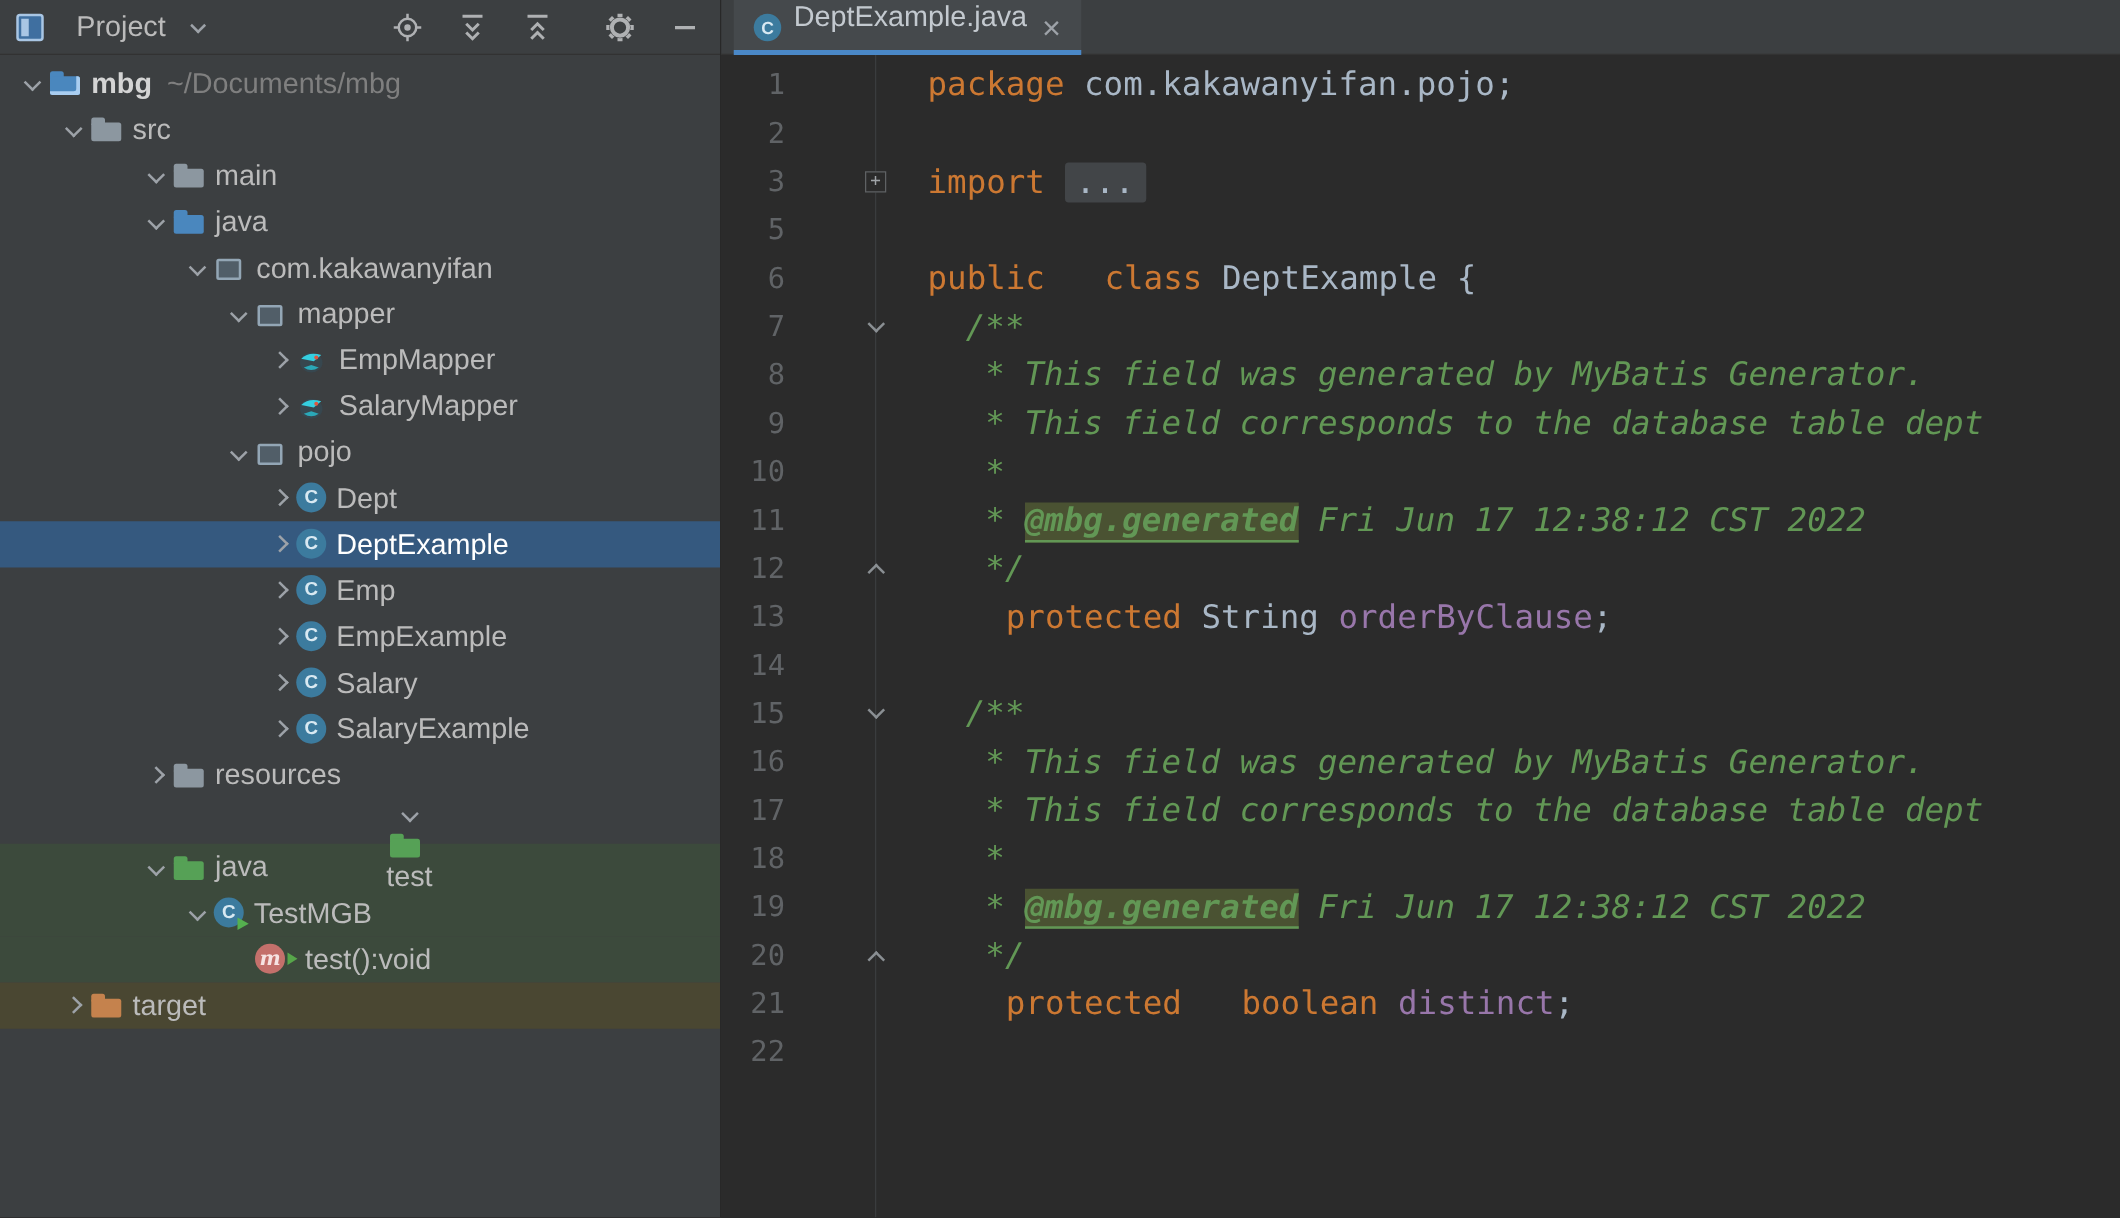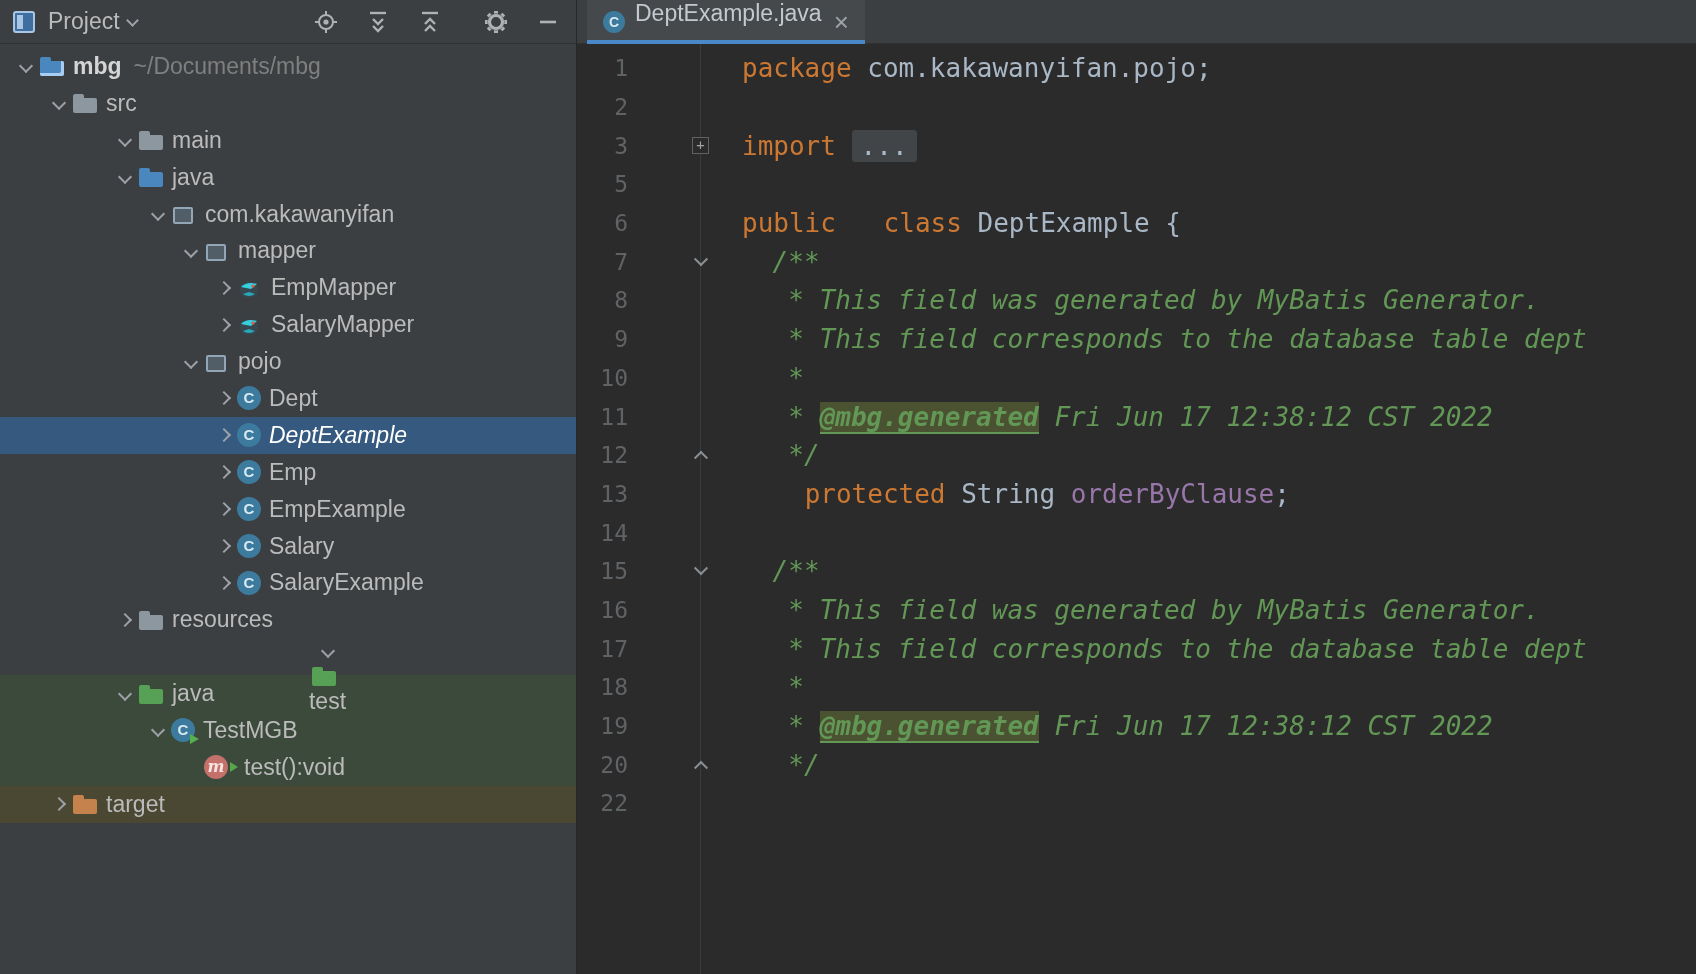--- a/index.html
+++ b/index.html
@@ -4,21 +4,21 @@
 <style>
   * { margin:0; padding:0; box-sizing:border-box; }
   html,body { width:1696px; height:974px; overflow:hidden; background:#2b2b2b;
               font-family:"Liberation Sans", sans-serif; }
   .app { display:flex; width:1696px; height:974px; }
 
   
   .project-panel { width:577px; flex:none; background:var(--panel-bg,#3c3f41);
                    border-right:1px solid #282828; display:flex; flex-direction:column; }
   .panel-header { height:44px; flex:none; display:flex; align-items:center;
-                  padding:0 14px 0 10px; border-bottom:1px solid #323232; }
+                  padding:0 14px 0 10px; border-bottom:1px solid #323232;gap:13px; }
   .panel-title { color:#bbbbbb; font-size:23px; margin:0 4px 0 10px; }
   .panel-toolbar { margin-left:auto; display:flex; align-items:center; gap:24px; }
   .panel-toolbar .tbicon { width:28px; height:28px; display:block; }
   .gear-gap { margin-left:14px; }
 
   
   .chev { width:26px; height:26px; position:relative; flex:none; display:inline-block; }
   .chev::before { content:""; position:absolute; top:8px; left:8px; width:8px; height:8px;
                   border-right:2.5px solid #9da2a8; border-bottom:2.5px solid #9da2a8; }
   .chev.right::before { transform:rotate(-45deg); }
@@ -28,21 +28,21 @@
   .chev.small::before { top:4px; left:4px; width:7px; height:7px; }
 
   
   .tree { flex:1; padding-top:4px; overflow:hidden; }
   .trow { height:36.9px; display:flex; align-items:center; width:100%; }
   .trow.selected { background:var(--selection,#35597f); }
   .trow.bg-green { background:var(--row-green,#3c4a3c); }
   .trow.bg-olive { background:var(--row-olive,#4a4732); }
   .tlabel { color:#bbbbbb; font-size:23px; white-space:nowrap; }
   .tlabel.bold { font-weight:bold; color:#d4d4d4; }
-  .trow.selected .tlabel { color:#ffffff;font-style:italic; }
+  .trow.selected .tlabel { color:#ffffff; }
   .tsub { color:#7f7f7f; font-size:23px; margin-left:12px; white-space:nowrap; }
 
   
   .ticon { position:relative; width:26px; height:24px; margin-right:8px; flex:none; display:inline-block; }
   .fld::before { content:""; position:absolute; left:1px; top:3px; width:11px; height:6px;
                  border-radius:2px 2px 0 0; background:var(--fc,#8c97a0); }
   .fld::after  { content:""; position:absolute; left:1px; top:7px; width:24px; height:15px;
                  border-radius:2px; background:var(--fc,#8c97a0); }
   .ticon.folder          { --fc:#8c97a0; }
   .ticon.folder-project  { --fc:#4a87be; }
@@ -379,20 +379,25 @@
           <span class="codeln"><span class="seg doc">     * </span><span class="seg doctag">@mbg.generated</span><span class="seg doc"> Fri Jun 17 12:38:12 CST 2022</span></span>
         </div>
         <div class="eline">
           <span class="ln">20</span>
           <span class="foldcol">
             <span class="fmark end"></span>
           </span>
           <span class="codeln"><span class="seg doc">     */</span></span>
         </div>
         <div class="eline">
+          <span class="ln">21</span>
+          <span class="foldcol"></span>
+          <span class="codeln"><span class="seg plain">    </span><span class="seg kw">protected</span><span class="seg plain"> </span><span class="seg kw">boolean</span><span class="seg plain"> </span><span class="seg field">distinct</span><span class="seg plain">;</span></span>
+        </div>
+        <div class="eline">
           <span class="ln">22</span>
           <span class="foldcol"></span>
           <span class="codeln"></span>
         </div>
       </div>
   </main>
 
 </div>
 
 </body></html>

